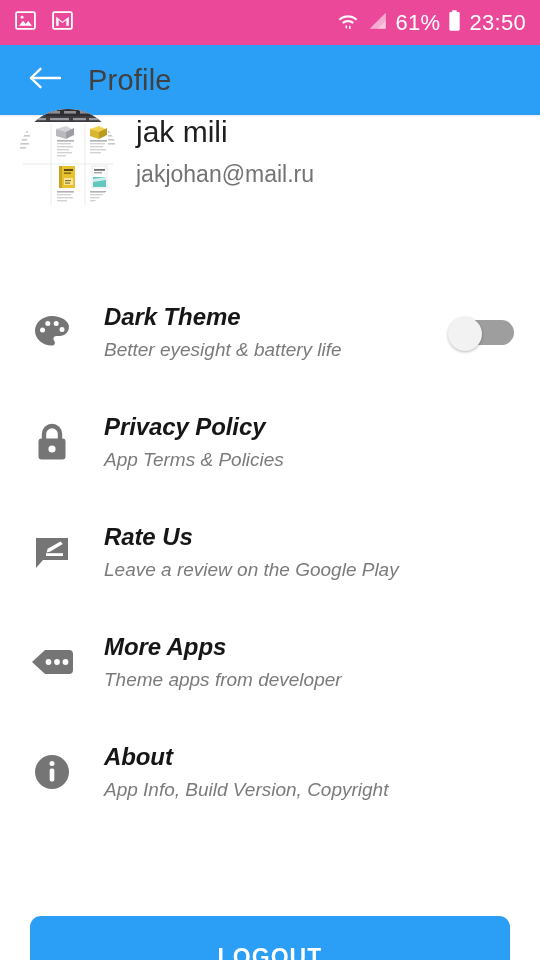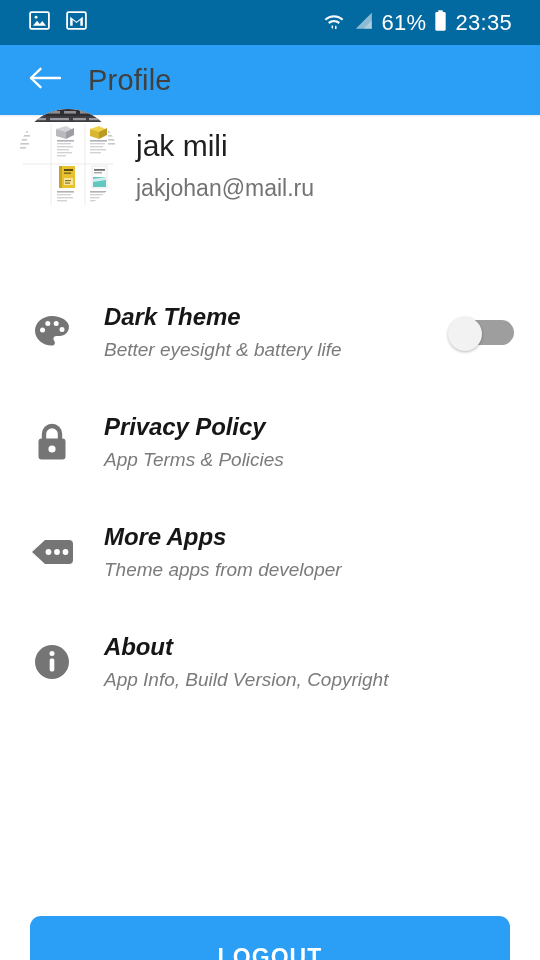--- a/index.html
+++ b/index.html
@@ -8,23 +8,23 @@
     font-family:"Liberation Sans", sans-serif;
     background:#ffffff;
     overflow:hidden;
     position:relative;
     -webkit-font-smoothing:antialiased;
   }
 
   
   #status-bar {
     height:45px; width:540px;
-    background:#0369a1;
+    background:#ec4899;
     display:flex; align-items:center;
-    padding:0 28px;
+    padding:0 14px;
     color:#ffffff;
   }
   .sb-left { display:flex; align-items:center; gap:14px; }
   .sb-right { margin-left:auto; display:flex; align-items:center; gap:7px; }
   .sb-text { font-size:22px; letter-spacing:.3px; color:#ffffff; font-weight:400; }
   .sb-ico { display:block; }
 
   
   #app-bar {
     height:70px; width:540px;
@@ -58,21 +58,21 @@
     border-radius:50%;
     overflow:hidden;
     margin-top:-6px;
     background:#f3f3f3;
     flex:0 0 auto;
     position:relative;
   }
   #avatar svg { display:block; }
   #profile-text {
     margin-left:18px;
-    padding-top:14px;
+    padding-top:0;
     display:flex; flex-direction:column;
   }
   #profile-name {
     font-size:30px;
     color:#1f1f1f;
     font-weight:400;
     line-height:1.1;
   }
   #profile-email {
     font-size:23px;
@@ -204,21 +204,21 @@
         <path d="M11.5 20.5L20.5 11.5v9z" fill="#ffffff" opacity=".3"></path>
       </svg>
     </span>
     <span class="sb-text">61%</span>
     <span class="sb-ico">
       <svg width="15" height="23" viewBox="0 0 14 24">
         <rect x="4.6" y="1.2" width="4.8" height="2.2" rx="0.6" fill="#ffffff"></rect>
         <rect x="1.6" y="3.2" width="10.8" height="19.4" rx="1.4" fill="#ffffff"></rect>
       </svg>
     </span>
-    <span class="sb-text">23:35</span>
+    <span class="sb-text">23:50</span>
   </div>
 </div>
 
 <div id="app-bar">
   <div id="back-btn">
     <span>
       <svg width="36" height="30" viewBox="0 0 36 30">
         <path d="M33 15H4" stroke="#ffffff" stroke-width="2.4" stroke-linecap="round"></path>
         <path d="M13.5 5.8L4 15l9.5 9.2" fill="none" stroke="#ffffff" stroke-width="2.4" stroke-linecap="round" stroke-linejoin="round"></path>
       </svg>
@@ -346,20 +346,33 @@
         <rect x="6.5" y="18.5" width="27" height="21" rx="3" fill="#757575"></rect>
         <circle cx="20" cy="29" r="3.6" fill="#ffffff"></circle>
       </svg>
     </div>
     <div class="row-text">
       <div class="row-title">Privacy Policy</div>
       <div class="row-sub">App Terms &amp; Policies</div>
     </div>
   </div>
 
+  <div class="setting-row">
+    <div class="row-icon">
+      <svg width="44" height="44" viewBox="0 0 44 44">
+        <path d="M6 8h32v22H13l-7 8z" fill="#757575"></path>
+        <path d="M30.5 11.6l2.3 2.3-12.5 7.6-3.6.9.9-3.6z" fill="#ffffff"></path>
+        <rect x="16" y="23.2" width="17" height="2.8" fill="#ffffff"></rect>
+      </svg>
+    </div>
+    <div class="row-text">
+      <div class="row-title">Rate Us</div>
+      <div class="row-sub">Leave a review on the Google Play</div>
+    </div>
+  </div>
 
   <div class="setting-row">
     <div class="row-icon">
       <svg width="46" height="40" viewBox="0 0 46 40">
         <path d="M16 8h24a4 4 0 014 4v16a4 4 0 01-4 4H16L3 20z" fill="#757575"></path>
         <circle cx="19.5" cy="20" r="2.9" fill="#ffffff"></circle>
         <circle cx="28" cy="20" r="2.9" fill="#ffffff"></circle>
         <circle cx="36.5" cy="20" r="2.9" fill="#ffffff"></circle>
       </svg>
     </div>

